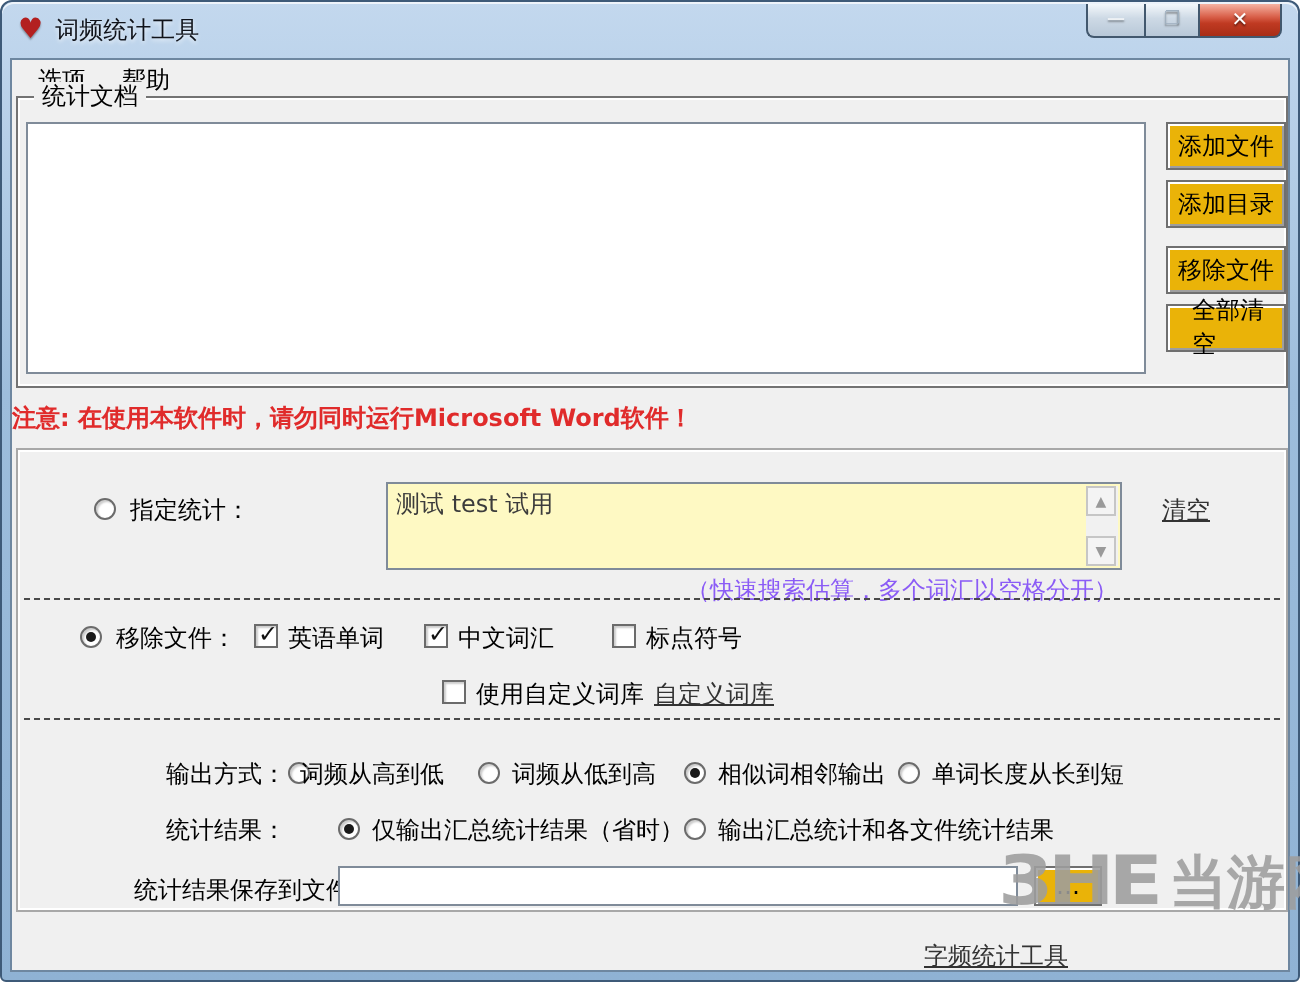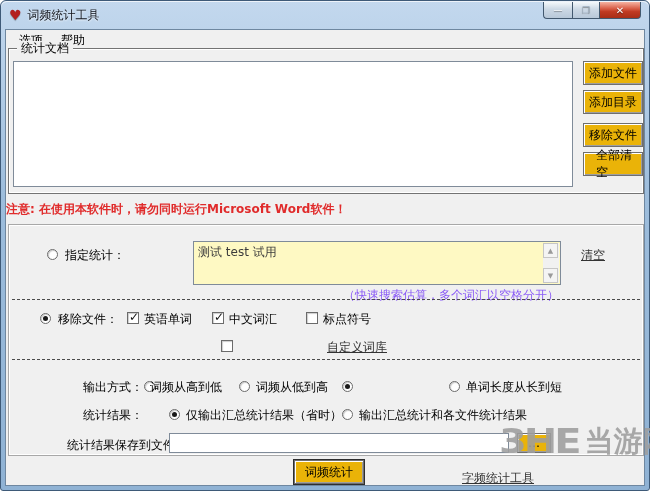--- a/index.html
+++ b/index.html
@@ -169,46 +169,47 @@
       <span class="radio on" style="left:31px; top:88px;"></span>
       <span class="abs" style="left:49px; top:86px;">移除文件：</span>
       <span class="checkbox on" style="left:118px; top:87px;"></span>
       <span class="abs" style="left:135px; top:86px;">英语单词</span>
       <span class="checkbox on" style="left:203px; top:87px;"></span>
       <span class="abs" style="left:220px; top:86px;">中文词汇</span>
       <span class="checkbox" style="left:297px; top:87px;"></span>
       <span class="abs" style="left:314px; top:86px;">标点符号</span>
 
       <span class="checkbox" style="left:212px; top:115px;"></span>
+      <span class="abs" style="left:229px; top:114px;">使用自定义词库</span>
       <span class="abs link" style="left:318px; top:114px;">自定义词库</span>
 
       <div class="dashline" style="top:134px;"></div>
 
       <span class="abs" style="left:74px; top:154px;">输出方式：</span>
       <span class="radio" style="left:135px; top:156px;"></span>
       <span class="abs" style="left:141px; top:154px;">词频从高到低</span>
       <span class="radio" style="left:230px; top:156px;"></span>
       <span class="abs" style="left:247px; top:154px;">词频从低到高</span>
       <span class="radio on" style="left:333px; top:156px;"></span>
+      <span class="abs" style="left:350px; top:154px;">相似词相邻输出</span>
       <span class="radio" style="left:440px; top:156px;"></span>
       <span class="abs" style="left:457px; top:154px;">单词长度从长到短</span>
 
       <span class="abs" style="left:74px; top:182px;">统计结果：</span>
       <span class="radio on" style="left:160px; top:184px;"></span>
       <span class="abs" style="left:177px; top:182px;">仅输出汇总统计结果（省时）</span>
       <span class="radio" style="left:333px; top:184px;"></span>
       <span class="abs" style="left:350px; top:182px;">输出汇总统计和各文件统计结果</span>
 
       <span class="abs" style="left:58px; top:212px;">统计结果保存到文件：</span>
       <input class="text-input" style="left: 160px; top: 208px; width: 340px;" value="">
       <button class="btn" style="left:508px; top:208px; width:34px; height:20px;">…</button>
 
     </div>
 
-    <button class="btn default-btn" style="left:288px; top:430px; width:70px; height:24px;">词频统计</button>
     <span class="abs link" style="position:absolute; left:456px; top:440px;">字频统计工具</span>
 
   </div>
 
   <div class="watermark">
     <span class="wm-logo">3HE</span>
     <span class="wm-text">当游网</span>
   </div>
 
 </div>

